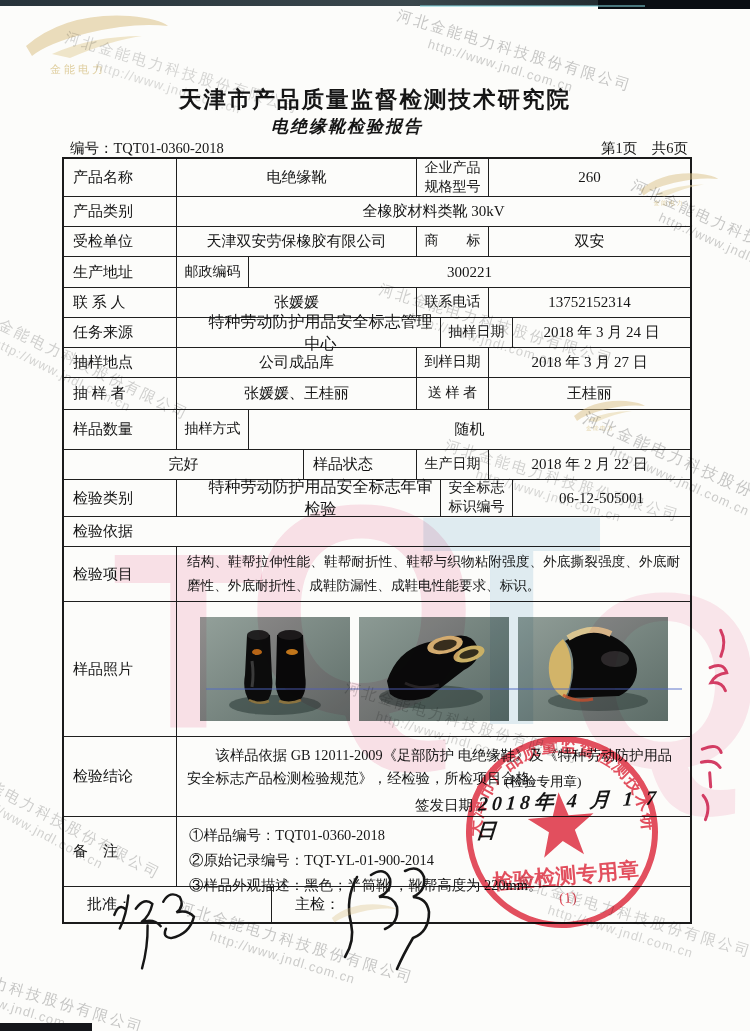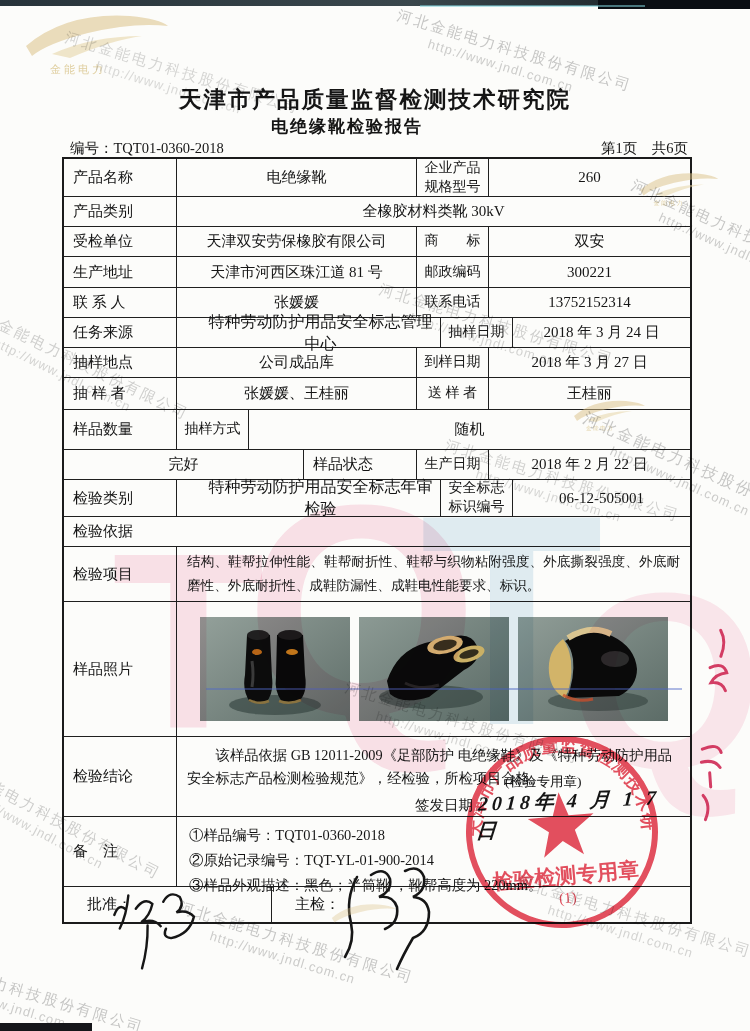--- a/index.html
+++ b/index.html
@@ -11,21 +11,21 @@
   .edge-top{left:0;top:0;width:750px;height:6px;z-index:70;
             background:linear-gradient(90deg,#27333a,#3a474c 55%,#11181d);}
   .edge-top-right{left:598px;top:0;width:152px;height:9px;background:#0a0e13;z-index:71;}
   .teal-line{left:420px;top:5px;width:225px;height:2px;background:rgba(125,205,215,.55);z-index:72;}
   .edge-bottom-left{left:0;top:1023px;width:92px;height:8px;background:#15161a;z-index:70;}
 
   
   .h-institute{top:84px;left:0;width:750px;text-align:center;font-size:22.5px;font-weight:bold;
                letter-spacing:2px;z-index:10;}
   .h-report{top:115px;left:0;width:694px;text-align:center;font-size:17px;font-weight:bold;
-            letter-spacing:2px;z-index:10;}
+            letter-spacing:2px;z-index:10;font-style:italic;}
   .no-line{top:139px;left:70px;width:618px;display:flex;justify-content:space-between;
            font-size:14.5px;z-index:10;}
 
   
   .tbl{left:62px;top:157px;width:626px;border:2px solid #1b1b1b;z-index:10;background:transparent;}
   .row{display:flex;border-bottom:1.5px solid #1f1f1f;box-sizing:border-box;}
   .row:last-child{border-bottom:none;}
   .c{border-right:1.5px solid #1f1f1f;box-sizing:border-box;display:flex;align-items:center;
      justify-content:center;text-align:center;padding:2px 5px;font-size:15px;line-height:1.35;}
   .c:last-child{border-right:none;}
@@ -112,21 +112,20 @@
 
   <div class="row" style="height:30px">
     <div class="c lab">受检单位</div>
     <div class="c v1">天津双安劳保橡胶有限公司</div>
     <div class="c lab2">商　　标</div>
     <div class="c v2">双安</div>
   </div>
 
   <div class="row" style="height:31px">
     <div class="c lab">生产地址</div>
-    <div class="c v1">天津市河西区珠江道 81 号</div>
     <div class="c lab2">邮政编码</div>
     <div class="c v2">300221</div>
   </div>
 
   <div class="row" style="height:30px">
     <div class="c lab">联 系 人</div>
     <div class="c v1">张媛媛</div>
     <div class="c lab2">联系电话</div>
     <div class="c v2">13752152314</div>
   </div>

